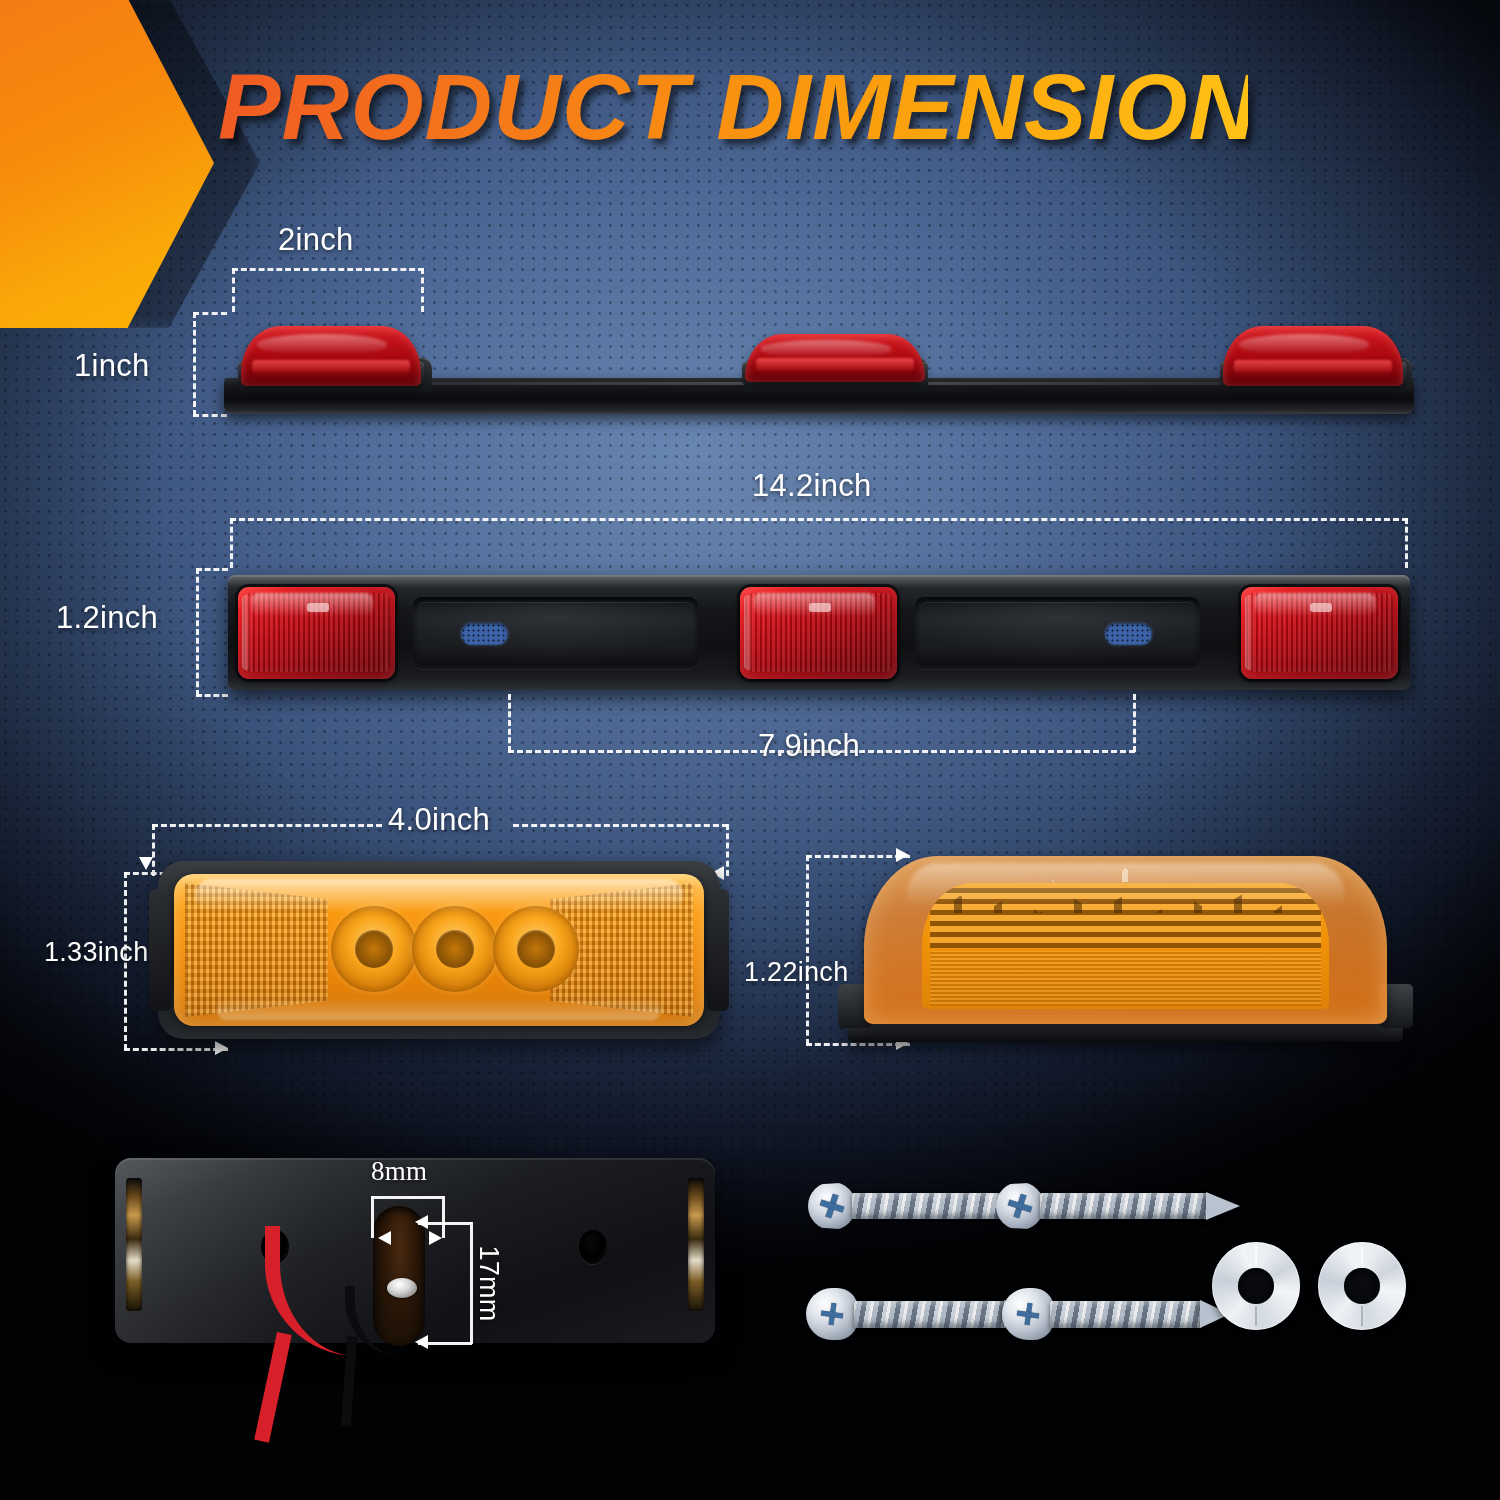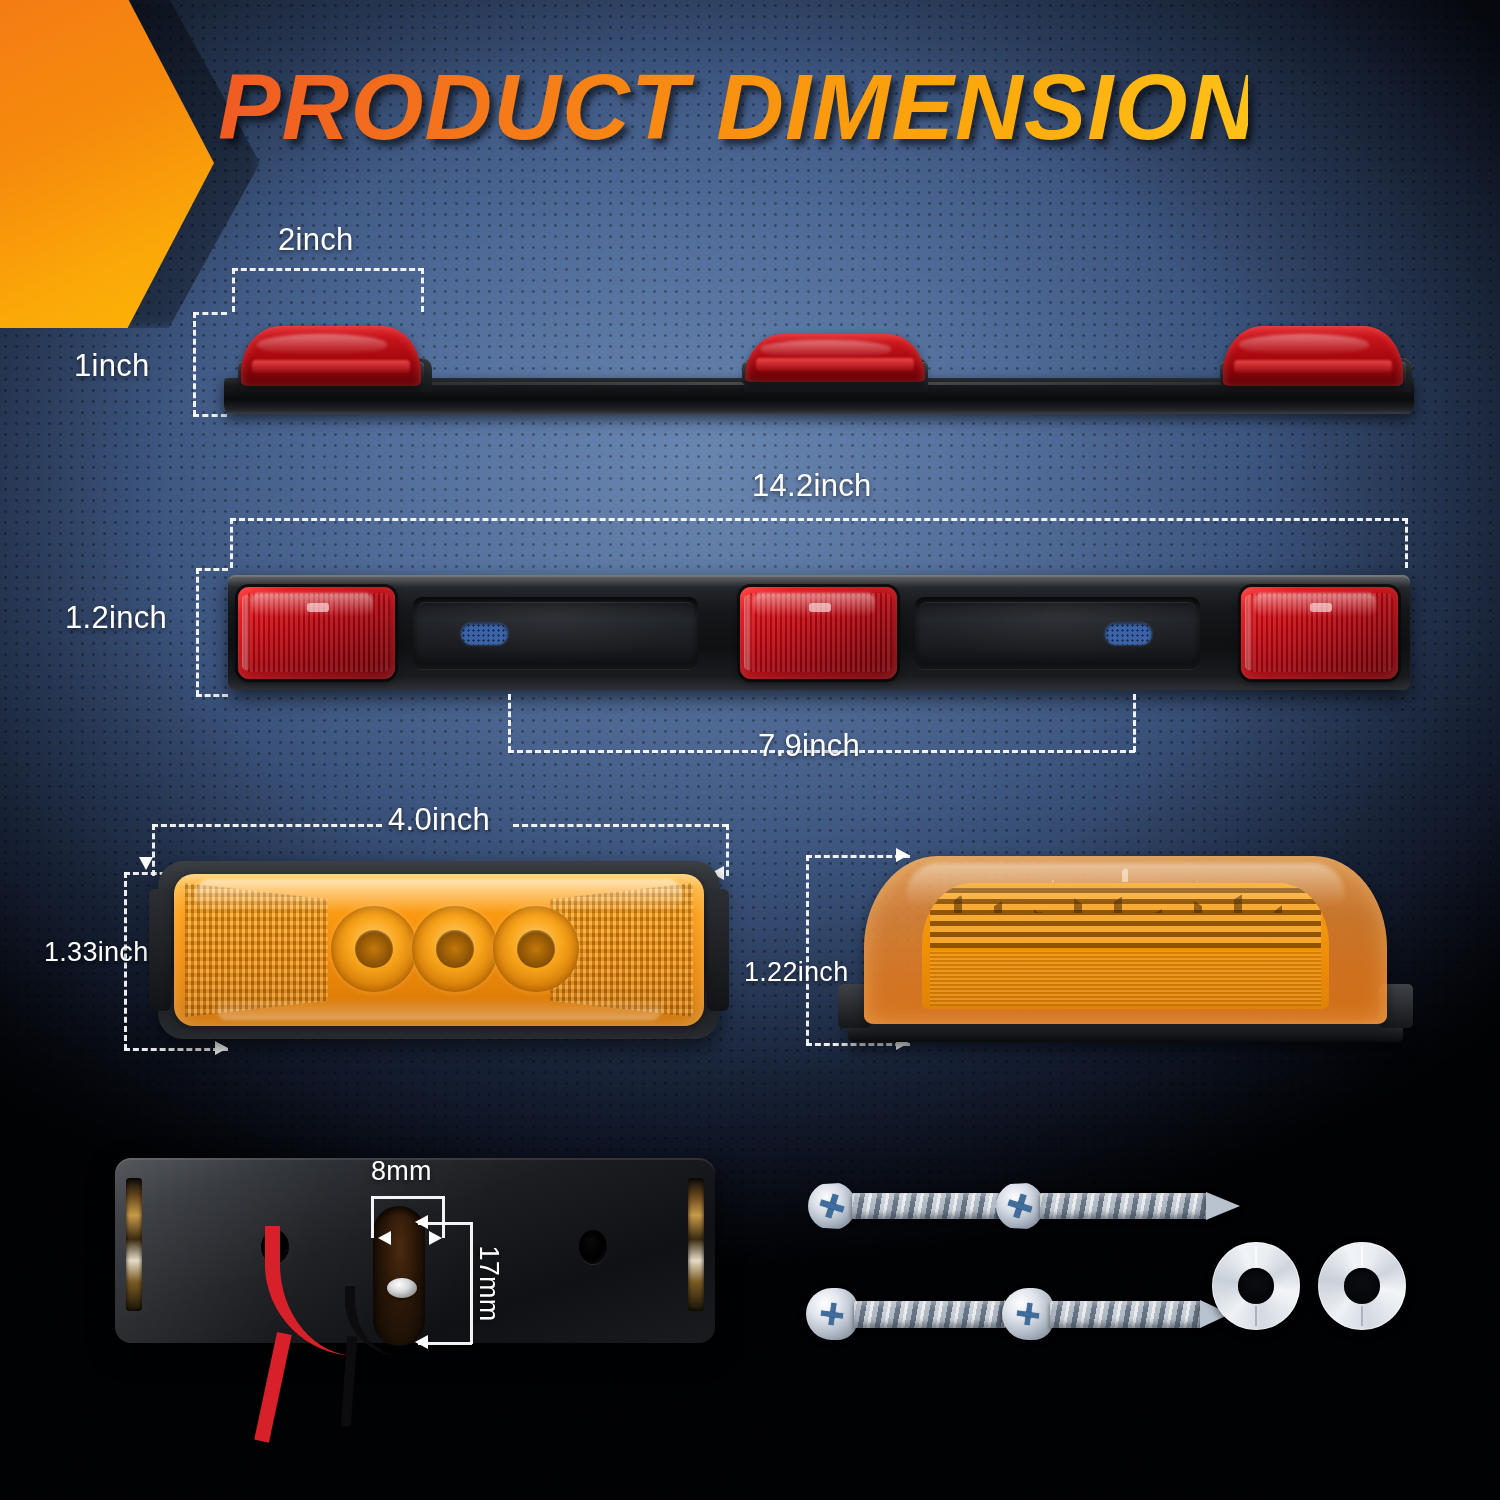--- a/index.html
+++ b/index.html
@@ -441,21 +441,21 @@
   <div class="domeRed prod" style="left:1223px; top:326px;"></div>
 
   <div class="dh" style="left:230px; top:518px; width:1178px;"></div>
   <div class="dv" style="left:230px; top:518px; height:50px;"></div>
   <div class="dv" style="left:1405px; top:518px; height:50px;"></div>
   <div class="dimtxt" style="left:752px; top:468px;">14.2inch</div>
 
   <div class="dv" style="left:196px; top:568px; height:128px;"></div>
   <div class="dh" style="left:196px; top:568px; width:32px;"></div>
   <div class="dh" style="left:196px; top:694px; width:32px;"></div>
-  <div class="dimtxt" style="left:65px; top:600px;">1.2inch</div>
+  <div class="dimtxt" style="left:56px; top:600px;">1.2inch</div>
 
   <div id="bar2" class="prod">
     <div class="lensSq" style="left:10px;">
       <div class="ribs"></div>
       <div class="edgeL"></div>
       <div class="gloss"></div>
       <div class="nub"></div>
     </div>
     <div class="panel" style="left:185px;">
       <div class="reflDot" style="left:48px;"></div>
@@ -547,21 +547,21 @@
   </div>
 
   <div style="position:absolute;left:265px;top:1337px;width:60px;height:110px;border-left:15px solid #d8202a;border-radius:0 0 0 0;transform:rotate(12deg);"></div>
   <div style="position:absolute;left:344px;top:1337px;width:30px;height:90px;border-left:10px solid #0c0c0e;transform:rotate(4deg);"></div>
 
   <div class="sv" style="left:371px; top:1196px; height:42px;"></div>
   <div class="sv" style="left:442px; top:1196px; height:42px;"></div>
   <div class="sh" style="left:371px; top:1196px; width:73px;"></div>
   <div class="arrL" style="left:378px; top:1231px;"></div>
   <div class="arrR" style="left:429px; top:1231px;"></div>
-  <div class="dimtxt sm" style="left:371px; top:1156px;">8mm</div>
+  <div class="dimtxt sm" style="left:371px; top:1156px;font-family:Liberation Serif, serif;">8mm</div>
 
   <div class="sv" style="left:470px; top:1222px; height:122px;"></div>
   <div class="sh" style="left:418px; top:1222px; width:54px;"></div>
   <div class="sh" style="left:418px; top:1342px; width:54px;"></div>
   <div class="arrL" style="left:415px; top:1215px;"></div>
   <div class="arrL" style="left:415px; top:1335px;"></div>
   <div class="dimtxt sm rot17" style="left:450px; top:1268px;">17mm</div>
 
   <div class="screwWrap scFlat" style="left:808px; top:1182px; width:310px; height:56px;">
     <div class="head"></div>

